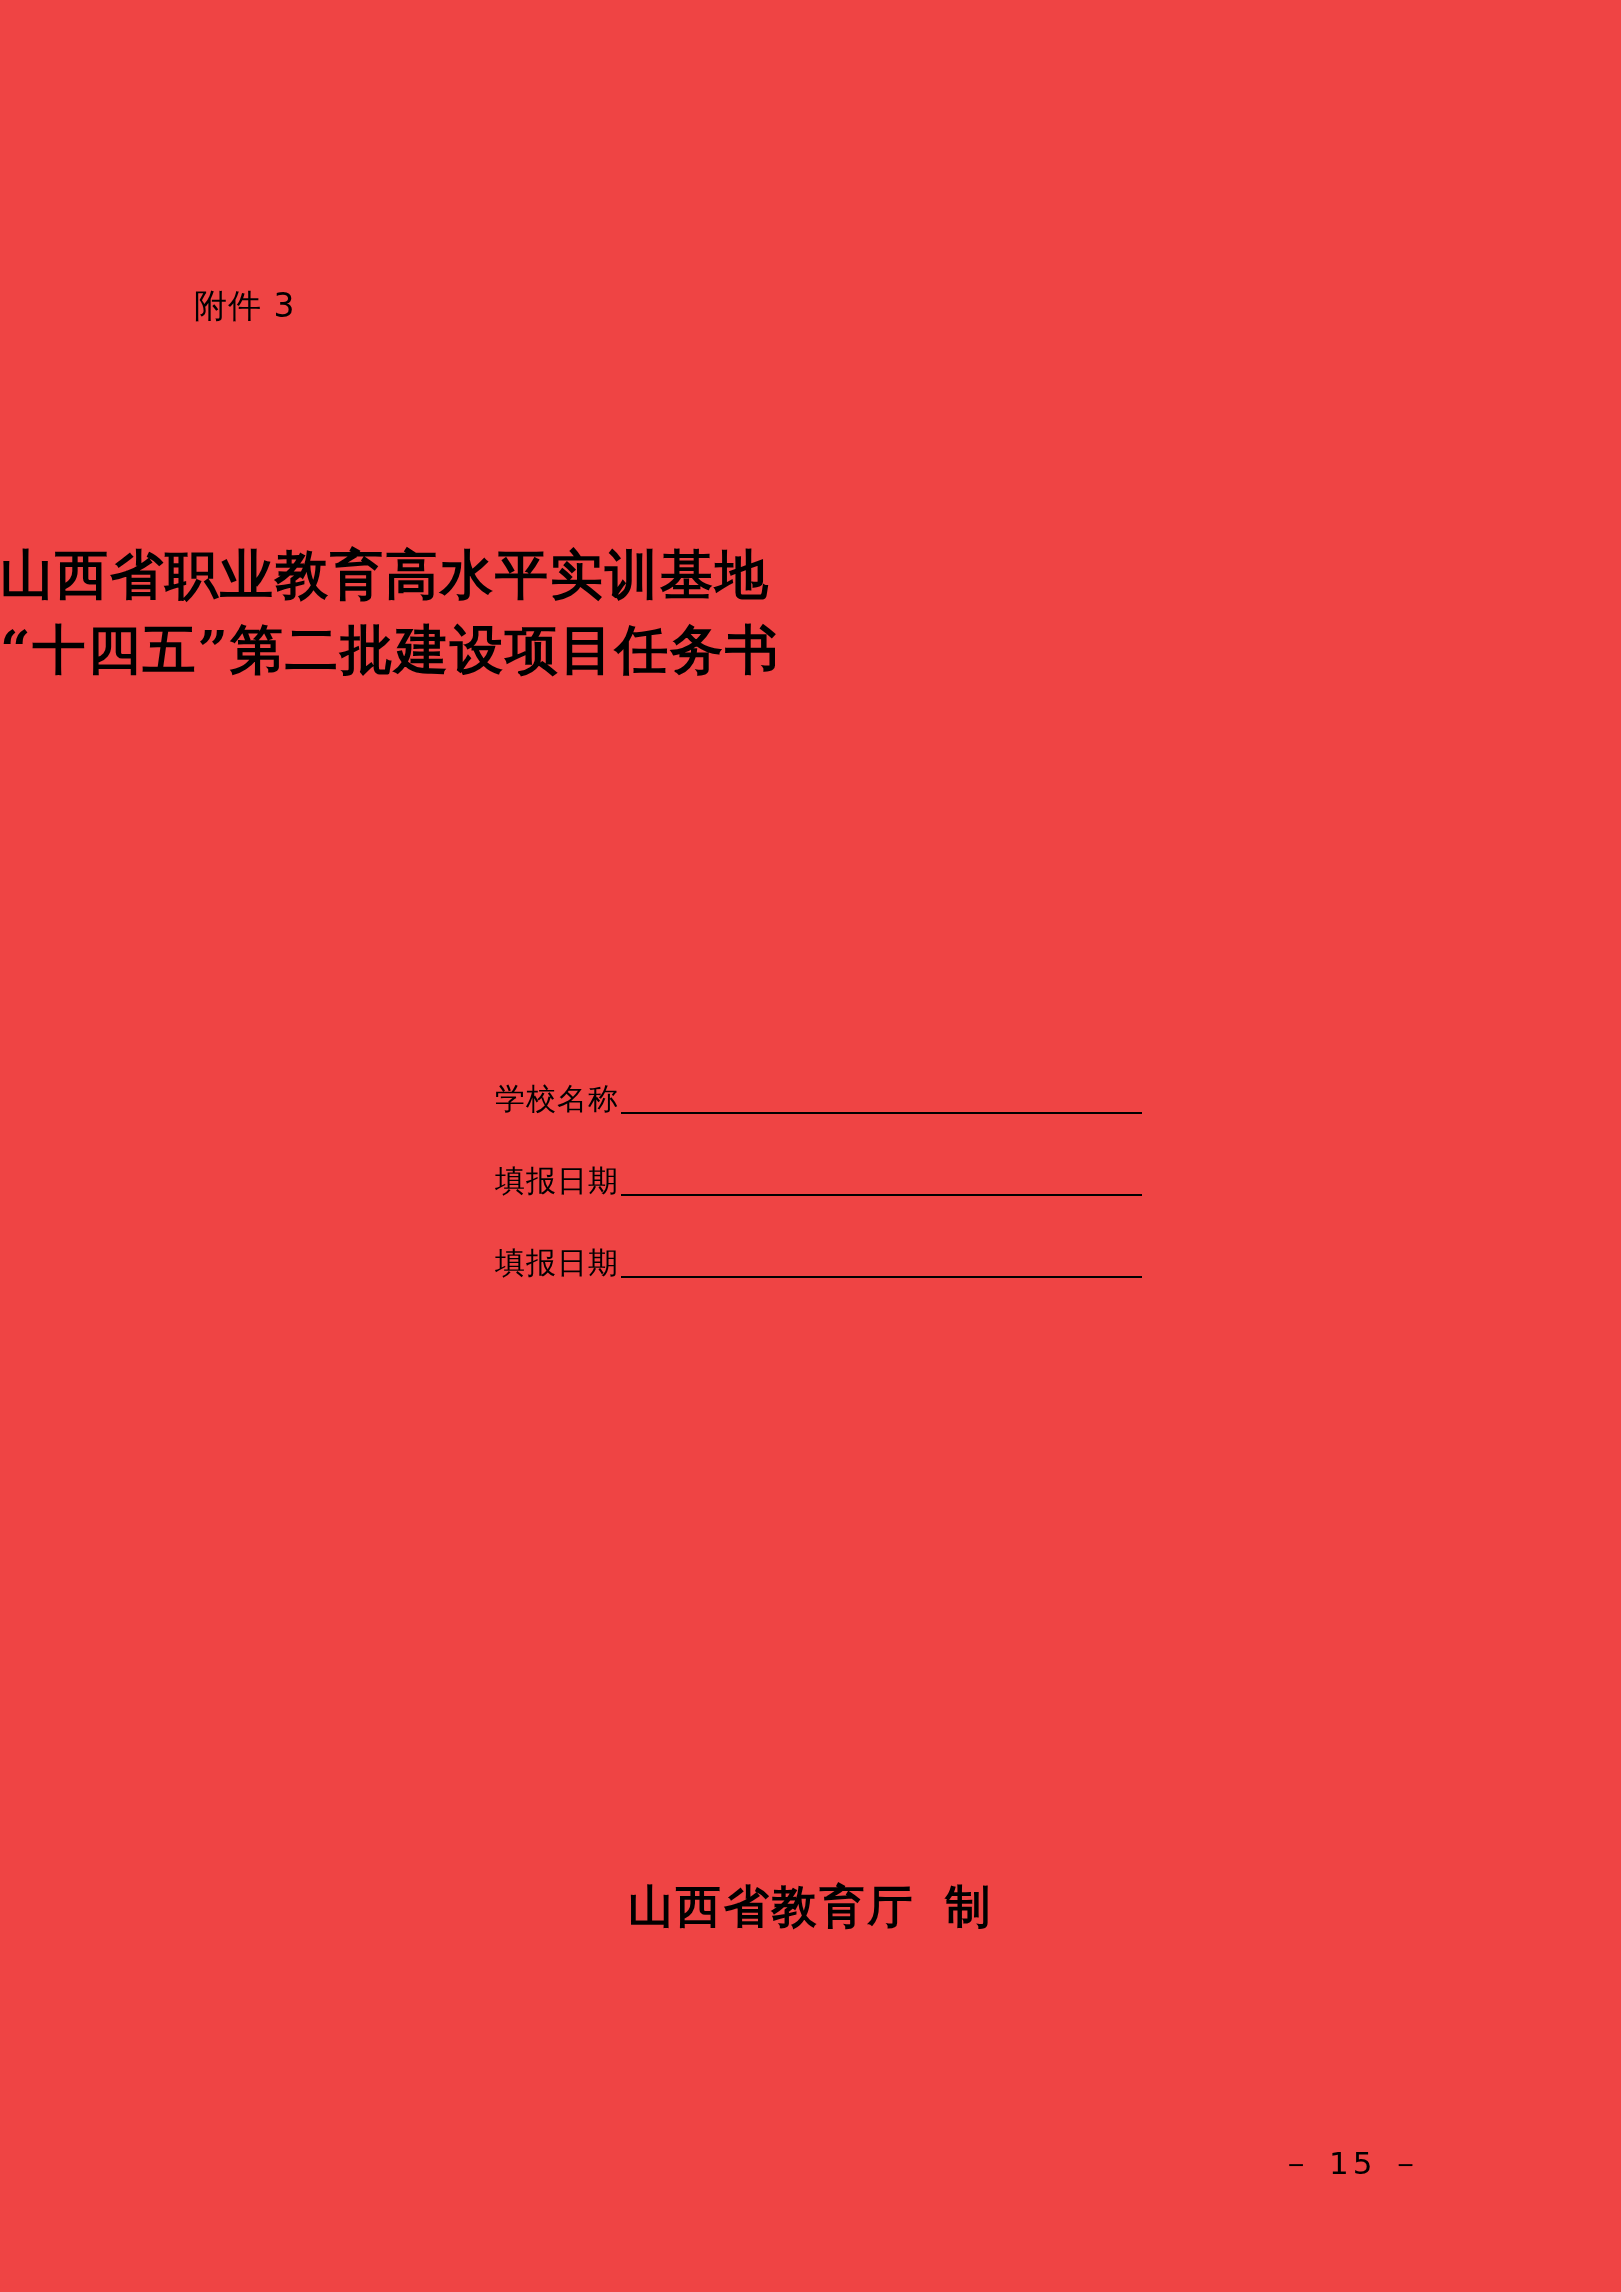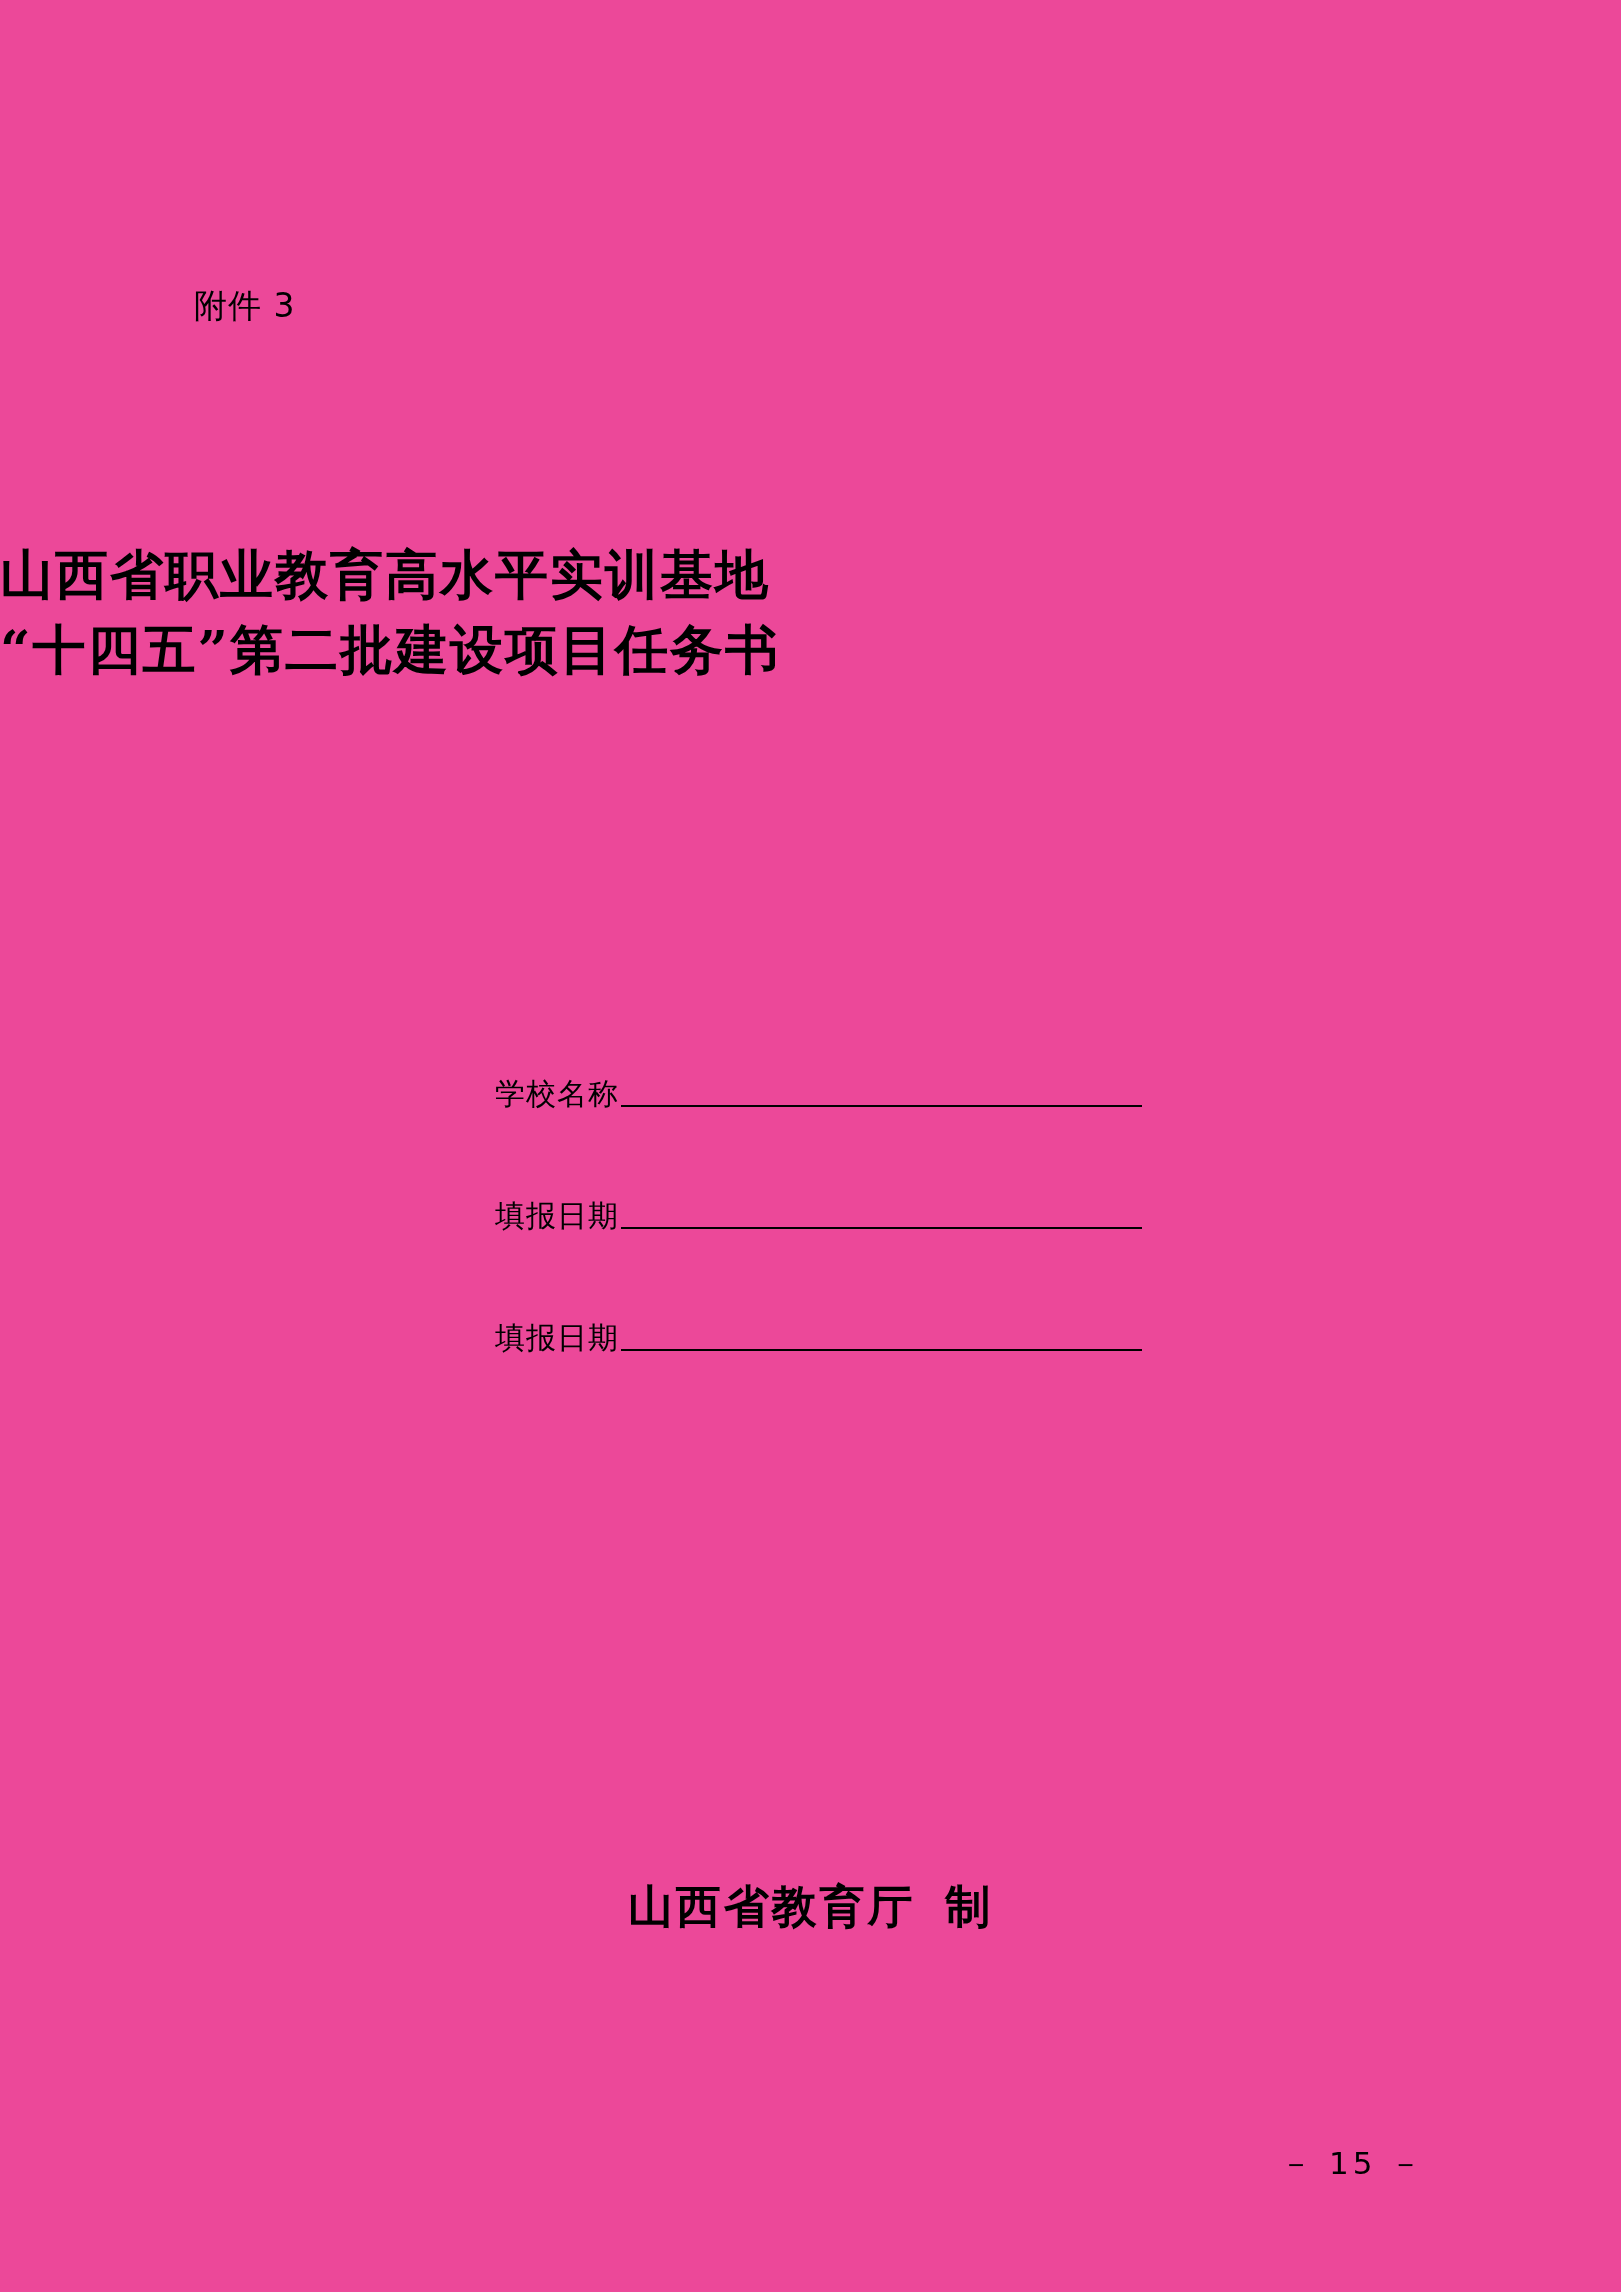--- a/index.html
+++ b/index.html
@@ -9,21 +9,21 @@
   }
   body {
     font-family: "Liberation Sans", sans-serif;
     color: #000000;
   }
   .page {
     position: relative;
     width: 1621px;
     height: 2293px;
     margin: 0 auto;
-    background: #ec4899;
+    background: #ef4444;
     overflow: hidden;
   }
   .attachment-label {
     position: absolute;
     left: 194px;
     top: 284px;
     font-size: 33px;
     font-family: "DejaVu Sans", "Liberation Sans", sans-serif;
     letter-spacing: 1px;
     color: #000;
@@ -46,22 +46,22 @@
     white-space: nowrap;
   }
   .fields {
     position: absolute;
     left: 495px;
     top: 1076px;
     width: 647px;
   }
   .field-row {
     display: flex;
-    align-items: flex-start;
-    margin-bottom: 77px;
+    align-items: center;
+    margin-bottom: 37px;
     height: 45px;
   }
   .field-label {
     font-size: 30px;
     font-family: "DejaVu Sans", "Liberation Sans", sans-serif;
     white-space: nowrap;
     letter-spacing: 1px;
     line-height: 1.2;
   }
   .field-line {

